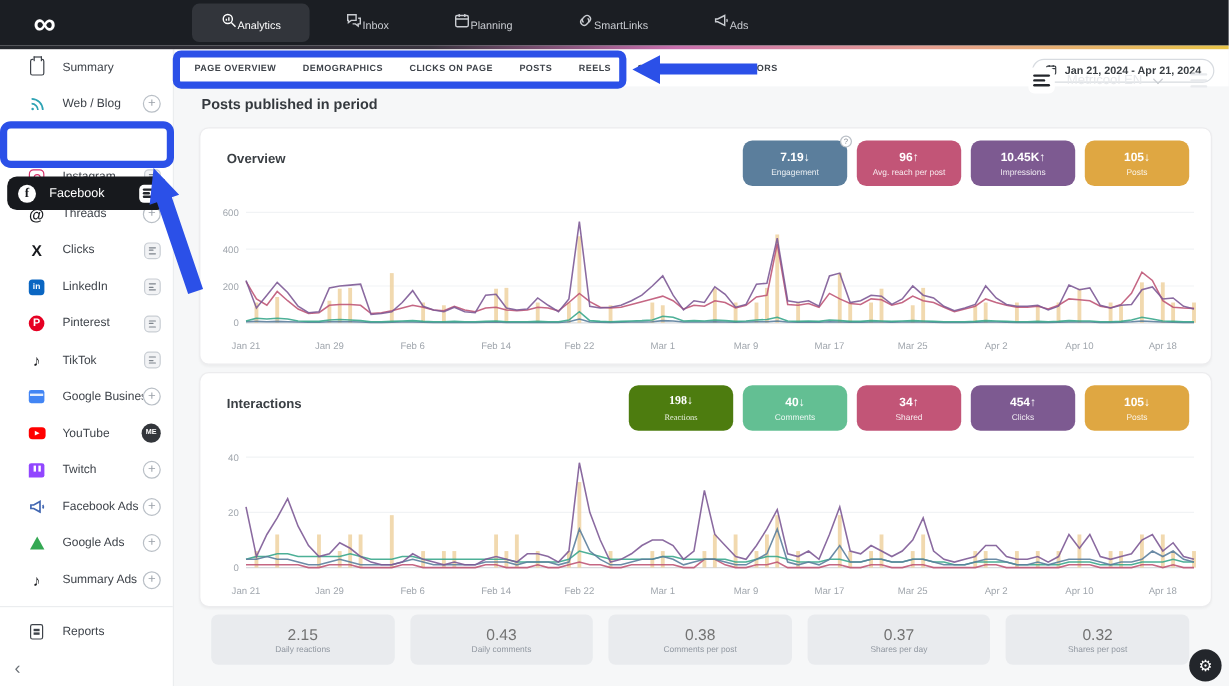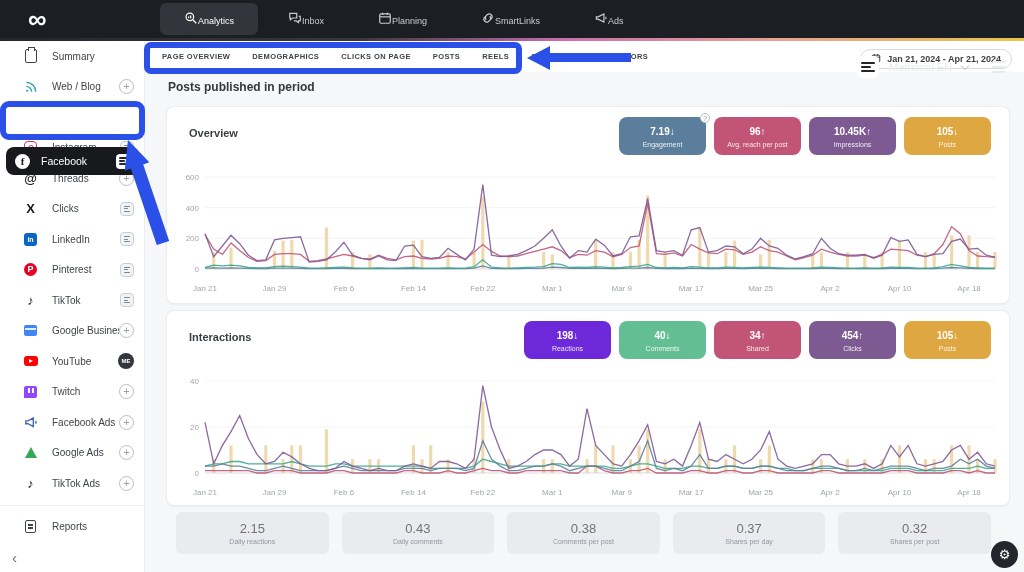--- a/index.html
+++ b/index.html
@@ -286,21 +286,21 @@
     </div>
     <div class="side-item">
       <span class="s-icon">
           <span class="ic-gads"></span>
         </span>
       <span class="s-label">Google Ads</span>
       <span class="plus-badge">+</span>
     </div>
     <div class="side-item">
       <span class="s-icon" style="font-weight:bold;color:#17191d;">♪</span>
-      <span class="s-label">TikTok Ads</span>
+      <span class="s-label">Summary Ads</span>
       <span class="plus-badge">+</span>
     </div>
     <div class="side-divider"></div>
     <div class="side-item">
       <span class="s-icon">
           <span class="ic-doc"></span>
         </span>
       <span class="s-label">Reports</span>
     </div>
     <div class="collapse-btn">‹</div>
@@ -418,21 +418,21 @@
             <text class="axis" x="655.1" y="122" text-anchor="middle">Apr 2</text>
             <text class="axis" x="724.5" y="122" text-anchor="middle">Apr 10</text>
             <text class="axis" x="794.0" y="122" text-anchor="middle">Apr 18</text>
           </svg>
         </div>
     </div>
 
     <div class="card card-interactions">
       <div class="card-title">Interactions</div>
       <div class="chips">
-        <div class="chip" style="background: #6d28d9;">
+        <div class="chip" style="background: #4d7c0f; font-family: Liberation Serif, serif;">
           <span class="chip-value"><span>198</span><span>↓</span></span>
           <span class="chip-label">Reactions</span>
         </div>
         <div class="chip" style="background: rgb(99, 191, 147);">
           <span class="chip-value"><span>40</span><span>↓</span></span>
           <span class="chip-label">Comments</span>
         </div>
         <div class="chip" style="background: rgb(194, 85, 119);">
           <span class="chip-value"><span>34</span><span>↑</span></span>
           <span class="chip-label">Shared</span>

